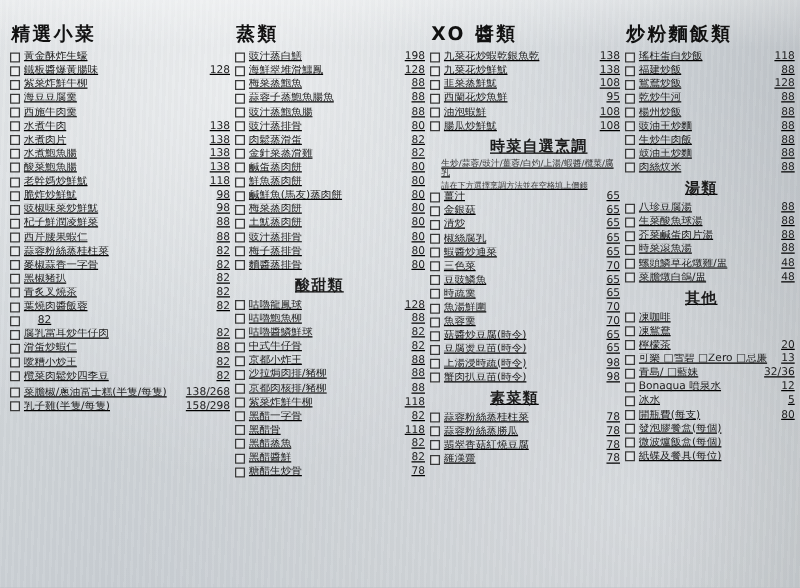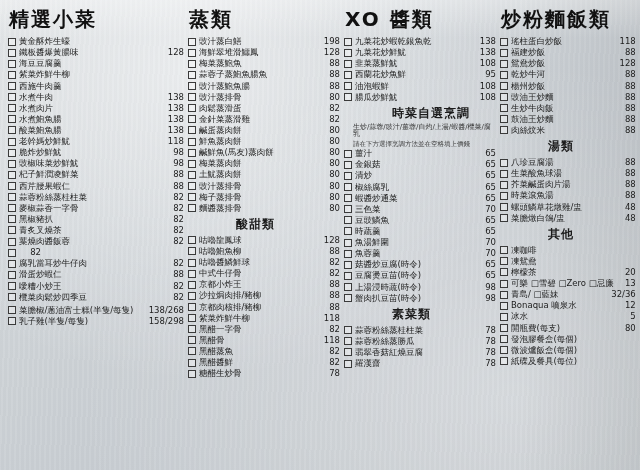--- a/index.html
+++ b/index.html
@@ -22,21 +22,21 @@
     content:"";position:absolute;left:0;top:0;right:0;bottom:0;
     background:repeating-linear-gradient(92deg, rgba(255,255,255,0.06) 0px, rgba(255,255,255,0.06) 2px, rgba(0,0,0,0.012) 2px, rgba(0,0,0,0.012) 5px);
     pointer-events:none;
   }
   .cols{position:relative;display:flex;height:100%;gap:4px;}
   .col{flex:1;position:relative;}
   .col.c1{flex:0 0 176px;}
   .col.c2{flex:0 0 152px;}
   .col.c3{flex:0 0 152px;}
   .col.c4{flex:1;}
-  .sect{margin-bottom:2px;}
+  .sect{margin-bottom:2px;text-decoration:underline;}
   .sect-title{
     font-size:12px;font-weight:bold;color:#1b1b1b;letter-spacing:1px;
     margin:2px 0 2px 0;
     padding-left:48px;
   }
   .row{
     display:flex;align-items:center;
     font-size:8.5px;color:#1c1c1c;
     line-height:1.05;
     padding:1.1px 0;
@@ -44,22 +44,22 @@
   }
   .box{
     width:6px;height:6px;border:1px solid #3a3a3a;
     margin-right:3px;flex:0 0 auto;background:rgba(255,255,255,0.35);
   }
   .nm{flex:1 1 auto;overflow:hidden;text-overflow:clip;}
   .pr{flex:0 0 auto;margin-left:4px;text-align:right;min-width:18px;font-size:8.5px;}
   .note{font-size:7px;color:#333;margin:1px 0 2px 9px;line-height:1.1;}
   .subnote{font-size:6.5px;color:#3a3a3a;margin-left:9px;line-height:1.1;}
   .hdr-main{
-    font-size:20px;font-weight:bold;color:#111;letter-spacing:2px;
-    margin:0 0 3px 1px;
+    font-size:15px;font-weight:bold;color:#111;letter-spacing:2px;
+    margin:12px 0 3px 1px;
   }
   
   .shade{
     position:absolute;right:0;top:0;width:120px;height:100%;
     background:linear-gradient(90deg, rgba(0,0,0,0) 0%, rgba(0,0,0,0.05) 100%);
     pointer-events:none;
   }
   .topshade{
     position:absolute;left:0;top:0;width:100%;height:38px;
     background:linear-gradient(180deg, rgba(255,255,255,0.35), rgba(255,255,255,0));
@@ -81,26 +81,26 @@
             <span class="nm">黃金酥炸生蠔</span>
             <span class="pr"></span>
           </div>
           <div class="row">
             <span class="box"></span>
             <span class="nm">鐵板醬爆黃腸味</span>
             <span class="pr">128</span>
           </div>
           <div class="row">
             <span class="box"></span>
+            <span class="nm">紫菜炸鮮牛柳</span>
+            <span class="pr"></span>
+          </div>
+          <div class="row">
+            <span class="box"></span>
             <span class="nm">海豆豆腐羹</span>
-            <span class="pr"></span>
-          </div>
-          <div class="row">
-            <span class="box"></span>
-            <span class="nm">紫菜炸鮮牛柳</span>
             <span class="pr"></span>
           </div>
           <div class="row">
             <span class="box"></span>
             <span class="nm">西施牛肉羹</span>
             <span class="pr"></span>
           </div>
           <div class="row">
             <span class="box"></span>
             <span class="nm">水煮牛肉</span>

